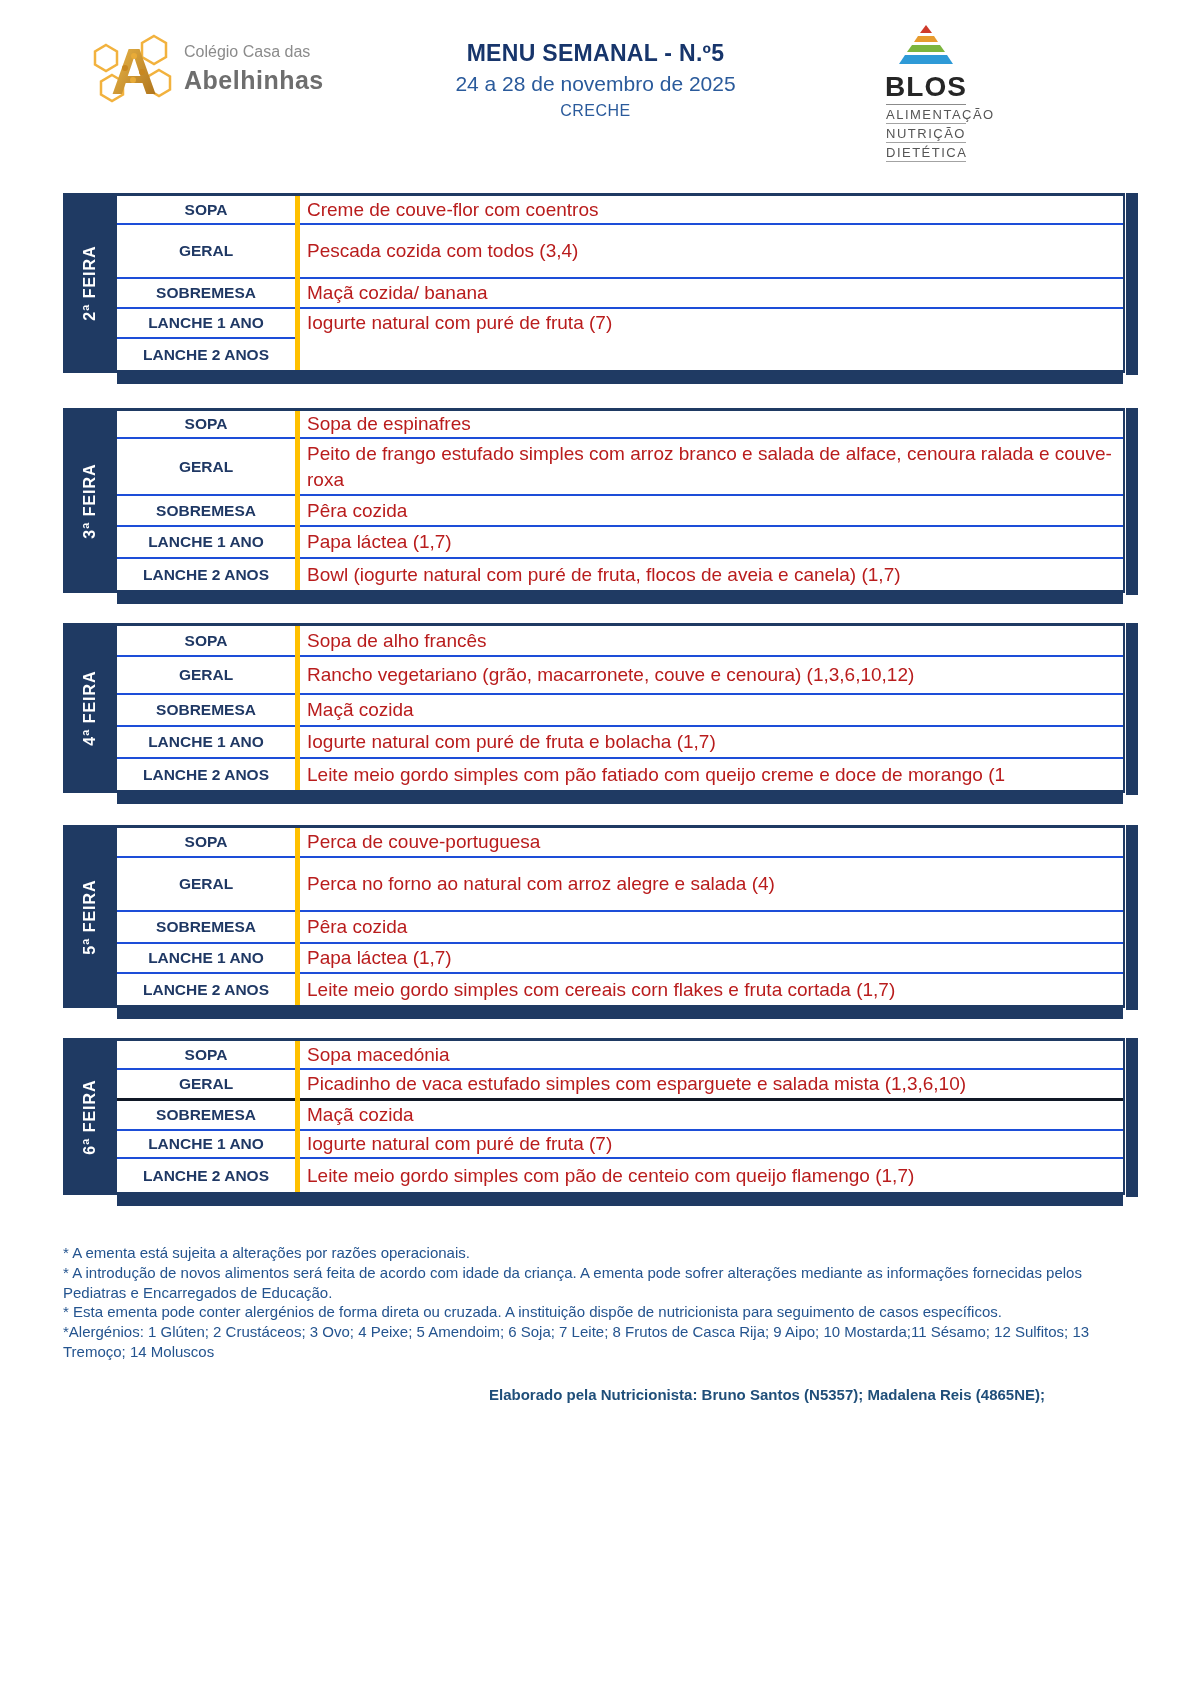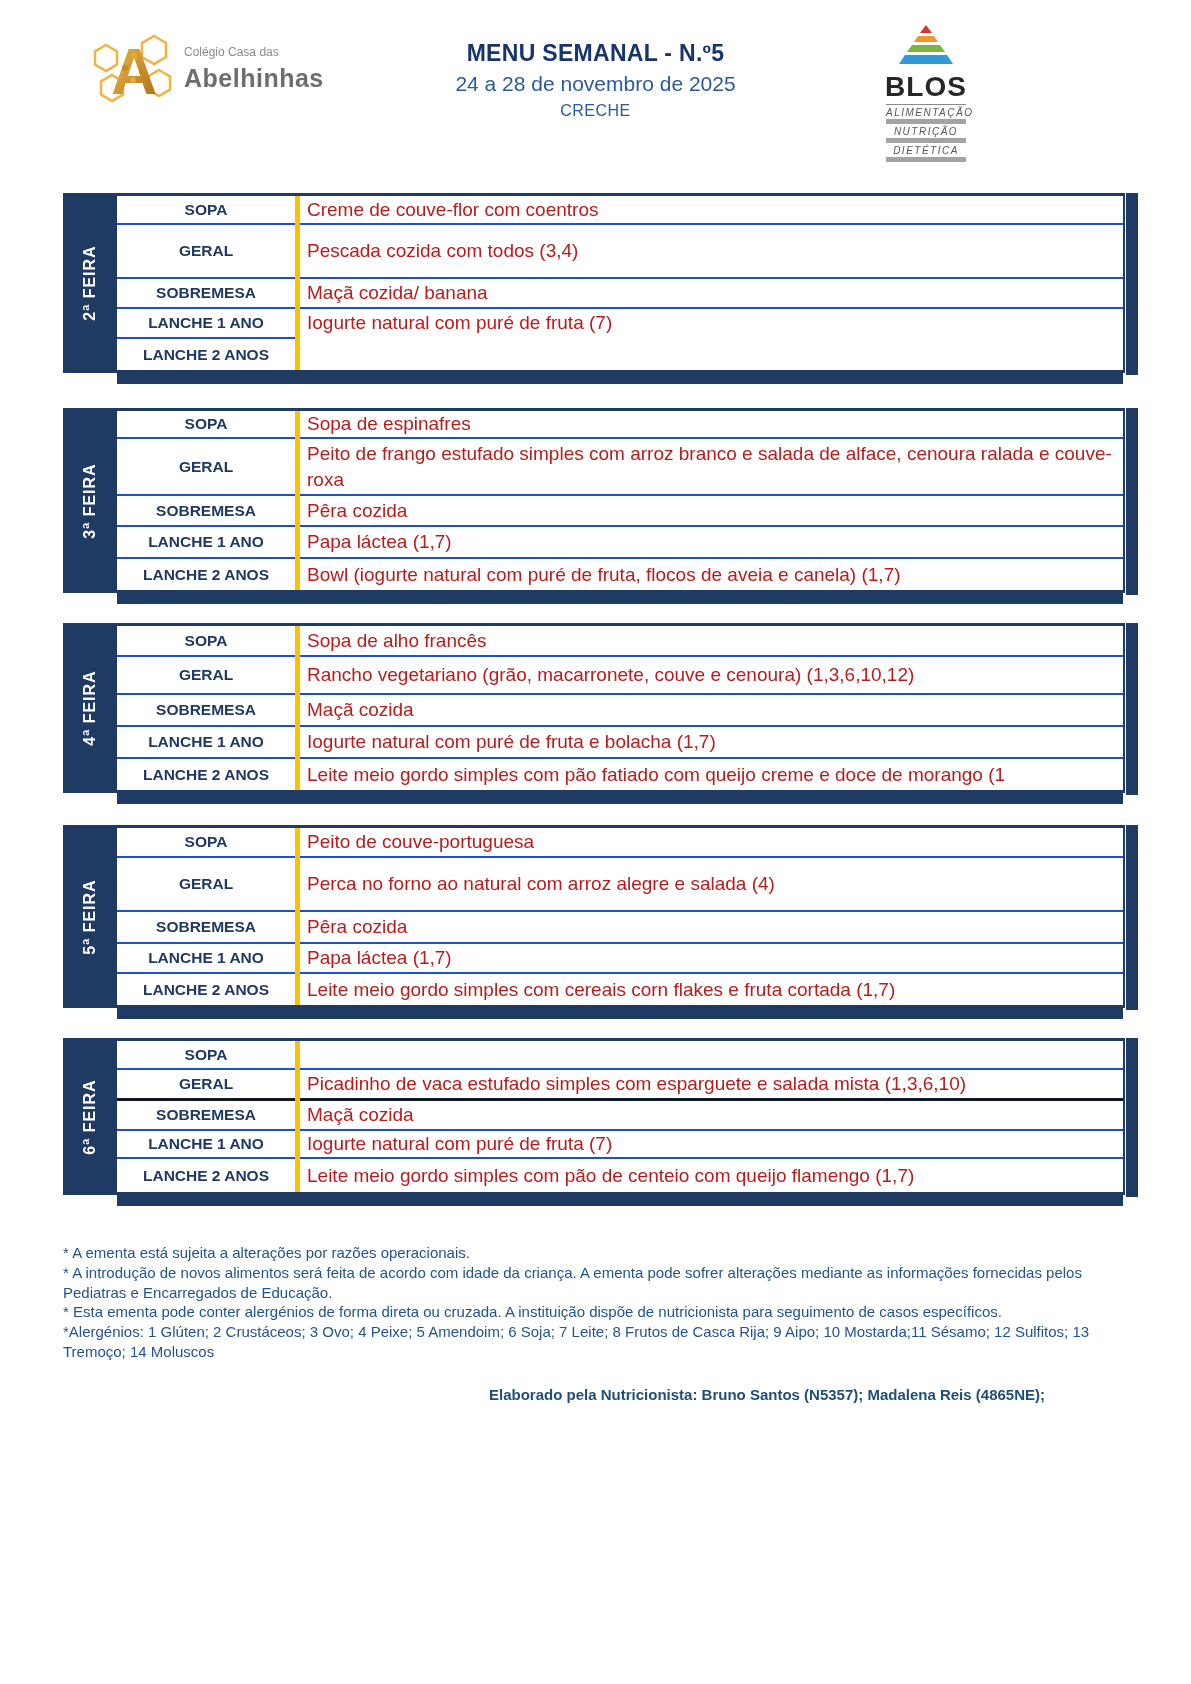--- a/index.html
+++ b/index.html
@@ -4,30 +4,30 @@
 <style>
   html,body{margin:0;padding:0;}
   body{
     width:1191px;min-height:1684px;background:#ffffff;
     font-family:"Liberation Sans", sans-serif;position:relative;
   }
   
   .header{position:relative;height:193px;}
   .logo{position:absolute;left:92px;top:28px;display:flex;align-items:center;gap:8px;}
   .logo-text{line-height:1;}
-  .logo-text .small{font-size:12px;color:#8b8b8b;display:block;margin-bottom:8px;}
+  .logo-text .small{font-size:16px;color:#8b8b8b;display:block;margin-bottom:8px;}
   .logo-text .big{font-size:25px;font-weight:bold;color:#6e6e6e;display:block;letter-spacing:.5px;}
   .title-block{position:absolute;left:0;right:0;top:40px;text-align:center;}
   .title{font-size:23px;font-weight:bold;color:#17356b;letter-spacing:.3px;}
   .date{font-size:21px;color:#2a5a9b;margin-top:5px;}
   .creche{font-size:16px;color:#2a5a9b;margin-top:6px;letter-spacing:.5px;}
   .blos{position:absolute;left:876px;top:24px;width:100px;text-align:center;}
   .blos-name{font-size:28px;font-weight:bold;color:#262626;letter-spacing:1px;line-height:1;margin-top:1px;}
   .blos-caption{width:80px;margin:3px auto 0 auto;border-top:1px solid #8b8b8b;}
-  .blos-caption span{display:block;border-bottom:5px solid #a3a3a3;font-size:10px;letter-spacing:1.5px;color:#555;padding:1.5px 0;font-style:italic;}
+  .blos-caption span{display:block;border-bottom:1px solid #a3a3a3;font-size:13px;letter-spacing:1.5px;color:#555;padding:1.5px 0;}
   
   .tables{margin-left:63px;width:1062px;}
   .menu-table{
     position:relative;width:1062px;display:grid;
     grid-template-columns:54px 178px 1fr;
     border:2px solid #1f3a63;border-top-width:3px;border-bottom-width:3px;border-left:0;
     box-sizing:border-box;background:#fff;
   }
   
   .menu-table::before{content:"";position:absolute;left:54px;right:0;bottom:-14px;height:11px;background:#1f3a63;}
@@ -154,37 +154,38 @@
     <div class="lbl bt">LANCHE 2 ANOS</div>
     <div class="val bt nowrap">Leite meio gordo simples com pão fatiado com queijo creme e doce de morango (1</div>
     <div class="yline"></div>
   </section>
 
   <section class="menu-table t3">
     <div class="day-cell">
       <span class="day-name">5ª FEIRA</span>
     </div>
     <div class="lbl">SOPA</div>
-    <div class="val">Peito de couve-portuguesa</div>
+    <div class="val">Perca de couve-portuguesa</div>
     <div class="lbl bt">GERAL</div>
     <div class="val bt">Perca no forno ao natural com arroz alegre e salada (4)</div>
     <div class="lbl bt">SOBREMESA</div>
     <div class="val bt">Pêra cozida</div>
     <div class="lbl bt">LANCHE 1 ANO</div>
     <div class="val bt">Papa láctea (1,7)</div>
     <div class="lbl bt">LANCHE 2 ANOS</div>
     <div class="val bt">Leite meio gordo simples com cereais corn flakes e fruta cortada (1,7)</div>
     <div class="yline"></div>
   </section>
 
   <section class="menu-table t4">
     <div class="day-cell">
       <span class="day-name">6ª FEIRA</span>
     </div>
     <div class="lbl">SOPA</div>
+    <div class="val">Sopa macedónia</div>
     <div class="lbl bt">GERAL</div>
     <div class="val bt">Picadinho de vaca estufado simples com esparguete e salada mista (1,3,6,10)</div>
     <div class="lbl bt b-strong">SOBREMESA</div>
     <div class="val bt b-strong">Maçã cozida</div>
     <div class="lbl bt">LANCHE 1 ANO</div>
     <div class="val bt">Iogurte natural com puré de fruta (7)</div>
     <div class="lbl bt">LANCHE 2 ANOS</div>
     <div class="val bt">Leite meio gordo simples com pão de centeio com queijo flamengo (1,7)</div>
     <div class="yline"></div>
   </section>

